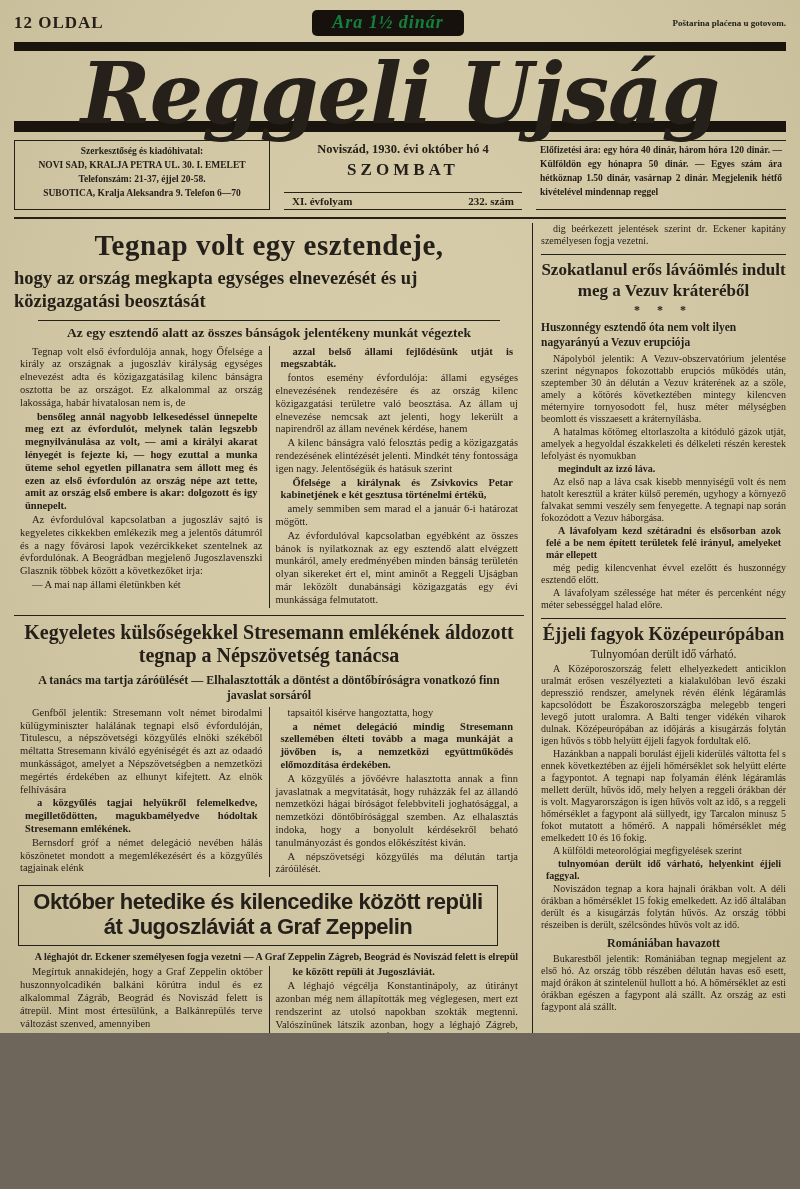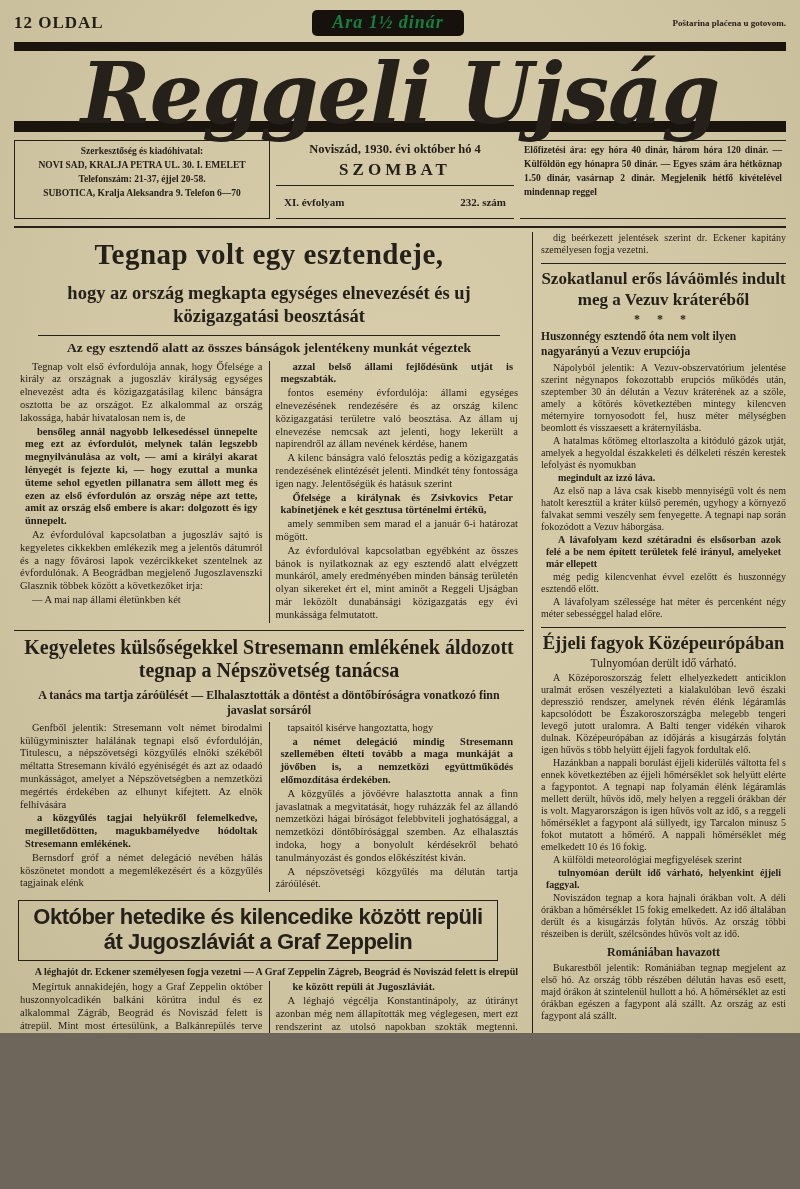--- a/index.html
+++ b/index.html
@@ -18,47 +18,47 @@
   
   .masthead { margin-top:4px; position:relative; }
   .mast-bar { height:9px; background:#1a140e; }
   .mast-bar.bottom { height:11px; margin-top:-14px; }
   .mast-title {
     position:relative; z-index:2; text-align:center;
     font-family:"DejaVu Serif", serif; font-style:italic; font-weight:bold;
     font-size:84px; line-height:0.98; letter-spacing:-1px; padding-top:2px;
   }
   
-  .info-row { display:flex; margin-top:8px; gap:6px; }
+  .info-row { display:flex; margin-top:8px; gap:14px; }
   .office-box { width:256px; border:1.5px solid #26201a; padding:4px 6px;
     font-size:9.5px; font-weight:bold; text-align:center; line-height:1.45; }
   .date-box { width:238px; text-align:center; padding-top:2px; }
   .date-line { font-size:12.5px; font-weight:bold; }
   .day { font-size:17px; font-weight:bold; letter-spacing:4px; margin-top:3px; }
   .vol-row { display:flex; justify-content:space-between; border-top:1px solid #26201a;
-    border-bottom:1px solid #26201a; margin-top:5px; padding:10px 8px;
+    border-bottom:1px solid #26201a; margin-top:12px; padding:2px 8px;
     font-size:11px; font-weight:bold; }
   .subs-box { flex:1; border-top:1.5px solid #26201a; border-bottom:1.5px solid #26201a;
     padding:3px 4px; font-size:9.5px; font-weight:bold; text-align:justify; line-height:1.45; }
   .page-rule { height:2px; background:#26201a; margin-top:7px; }
   
   .content { display:flex; margin-top:4px; height:925px; overflow:hidden; }
   .main-col { width:518px; padding-right:8px; }
   .side-col { flex:1; border-left:1px solid #26201a; padding-left:8px; overflow:hidden; }
   
   p.body { font-size:10.5px; line-height:1.22; text-align:justify; text-indent:12px; margin-bottom:1px; }
   .side-col p.body { font-size:10px; line-height:1.2; }
   p.em { font-weight:bold; padding:0 5px; }
   .sep { border-top:1.5px solid #26201a; margin:7px 0 5px; }
   .cols { display:flex; margin-top:3px; }
   .cols .col { flex:1; padding:0 6px; }
   .cols .col + .col { border-left:1px solid #26201a; }
   
   .lead-h1 { font-size:29px; font-weight:bold; text-align:center; margin-top:6px; letter-spacing:0.5px; }
-  .lead-h2 { font-size:18.5px; font-weight:bold; text-align:center; line-height:1.2; margin-top:11px; }
+  .lead-h2 { font-size:18.5px; font-weight:bold; line-height:1.2; margin-top:5px; }
   .subwrap { border-top:1px solid #26201a; margin:8px 24px 4px; padding-top:4px; }
   .lead-sub { font-size:13.5px; font-weight:bold; text-align:center; line-height:1.25; }
   
   .s-h { font-size:20px; font-weight:bold; text-align:center; line-height:1.18; }
   .s-sub { font-size:12px; font-weight:bold; text-align:center; margin:5px 14px 2px; line-height:1.3; }
   
   .z-box { border:1.5px solid #26201a; margin:8px 26px 4px 4px; padding:4px 10px 6px; }
   .z-h { font-family:"Liberation Sans", sans-serif; font-weight:bold; font-size:22px;
          text-align:center; line-height:1.12; letter-spacing:-0.5px; }
   .z-sub { font-size:10px; font-weight:bold; text-align:right; margin:4px 6px 2px; line-height:1.3; }

